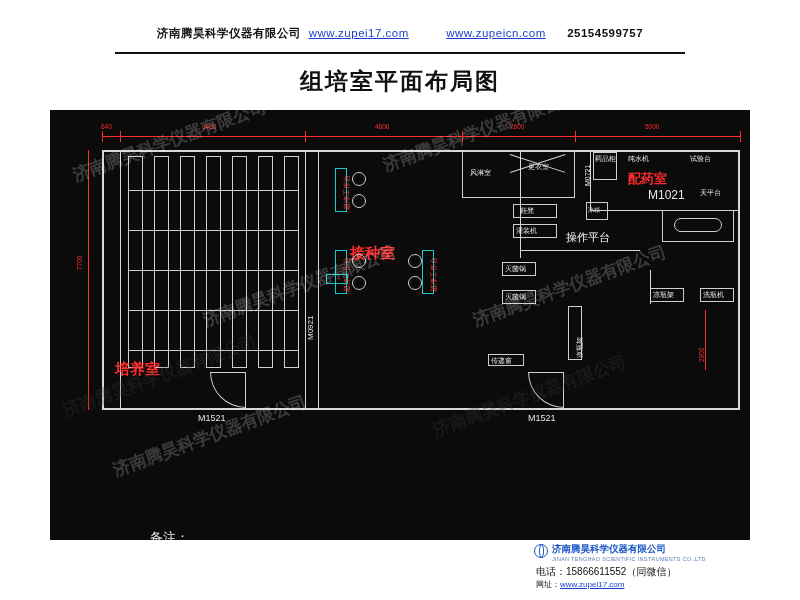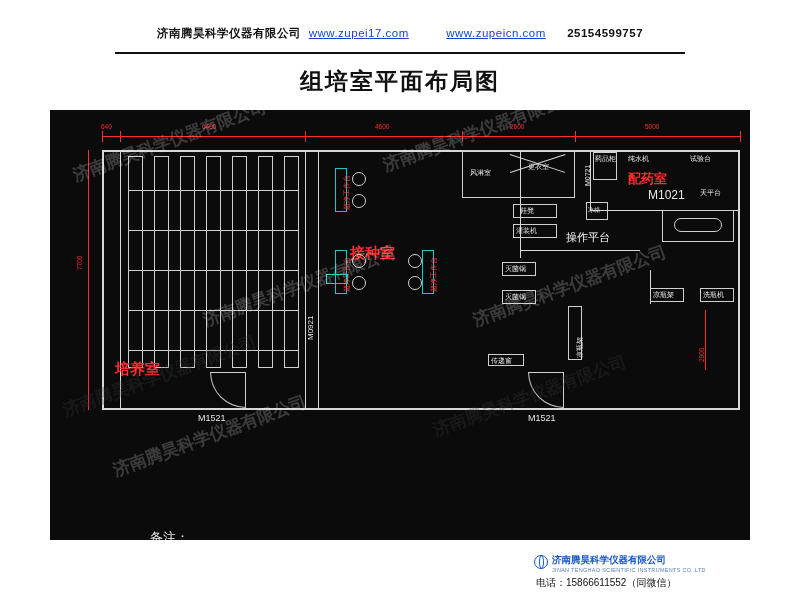--- a/index.html
+++ b/index.html
@@ -239,13 +239,16 @@
 <div class="wm-dark" style="left:60px;top:400px;">济南腾昊科学仪器有限公司</div>
 <div class="wm-dark" style="left:430px;top:420px;">济南腾昊科学仪器有限公司</div>
 
 <div class="corp">
   <div style="position:relative;padding-left:16px;">
     <span class="globe"></span>
     <div class="c1">济南腾昊科学仪器有限公司</div>
     <div class="c2">JINAN TENGHAO SCIENTIFIC INSTRUMENTS CO.,LTD</div>
   </div>
   <div class="c3">电话：15866611552（同微信）</div>
+  <div class="c4">
+    <span>网址：</span><a href="#">www.zupei17.com</a>
+  </div>
 </div>
 
 </body></html>

